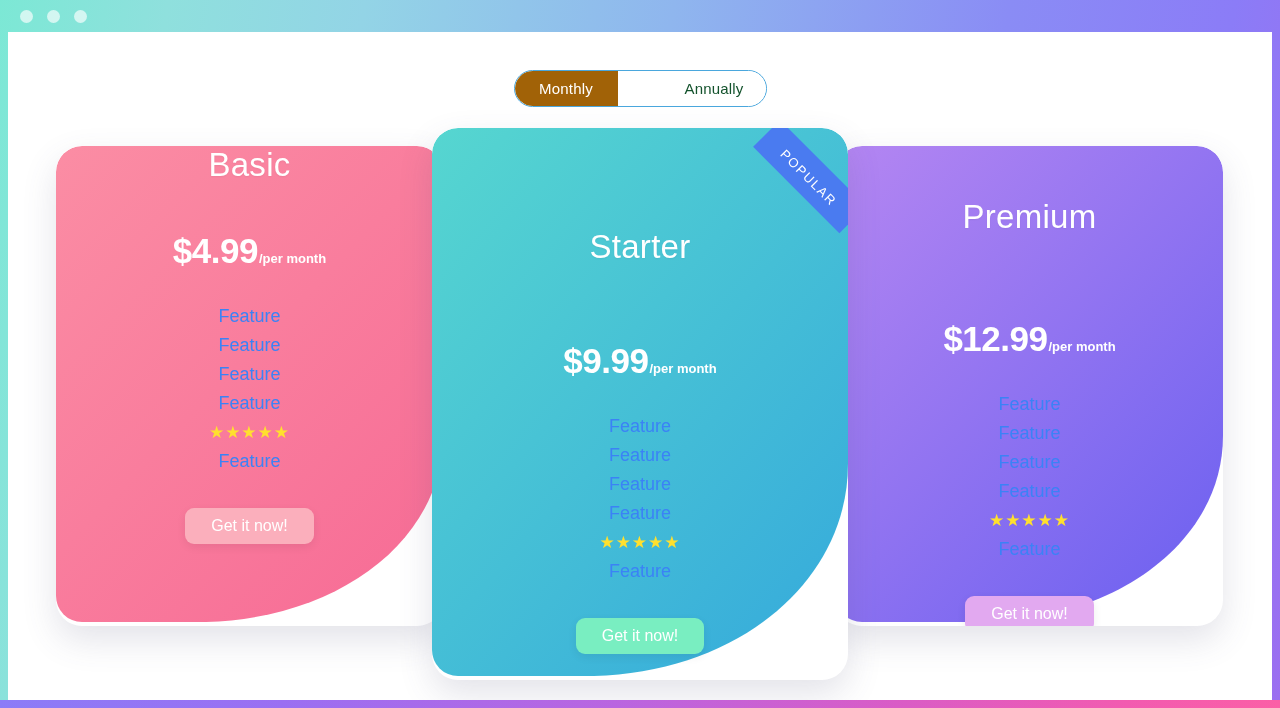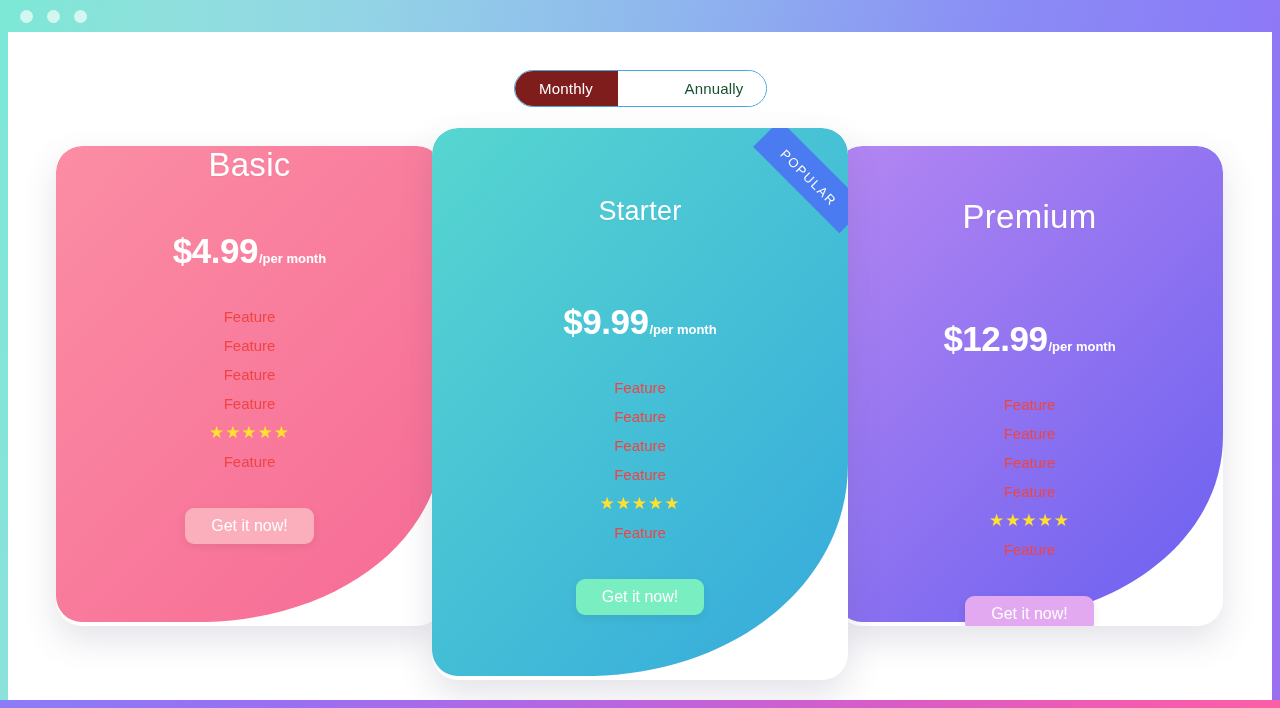--- a/index.html
+++ b/index.html
@@ -83,21 +83,21 @@
     justify-content: center;
     min-width: 103px;
     padding: 0 20px;
     font-size: 15px;
     letter-spacing: 0.2px;
     cursor: pointer;
     user-select: none;
   }
 
   .toggle-btn.active {
-    background: #7f1d1d;
+    background: #a16207;
     color: #ffffff;
     border-radius: 19px 0 0 19px;
     text-align: center;
   }
 
   .toggle-btn.inactive {
     background: #ffffff;
     color: #14532d;
     border-radius: 0 19px 19px 0;
     margin-left: 45px;
@@ -156,22 +156,22 @@
     margin-left: 1px;
   }
 
   .features {
     display: flex;
     flex-direction: column;
     align-items: center;
   }
 
   .feature {
-    color: #ef4444;
-    font-size: 15px;
+    color: #3b82f6;
+    font-size: 18px;
     line-height: 29px;
   }
 
   .stars {
     line-height: 29px;
     letter-spacing: 1px;
     color: #ffe02e;
     font-size: 17px;
   }
 
@@ -202,21 +202,21 @@
 
   
   #card-starter {
     left: 424px;
     top: 96px;
     width: 416px;
     height: 552px;
     border-radius: 26px;
     z-index: 5;
   }
-  #card-starter .plan-title { font-size: 27px; margin-top: 68px; }
+  #card-starter .plan-title { font-size: 33px; margin-top: 100px; }
   #card-starter .price-row  { margin-top: 75px; }
   #card-starter .price-amount { font-size: 35px; }
   #card-starter .features   { margin-top: 31px; }
   #card-starter .cta        { margin-top: 32px; background: #79eec1; }
 
   
   #card-premium {
     left: 828px;
     top: 114px;
     width: 387px;

